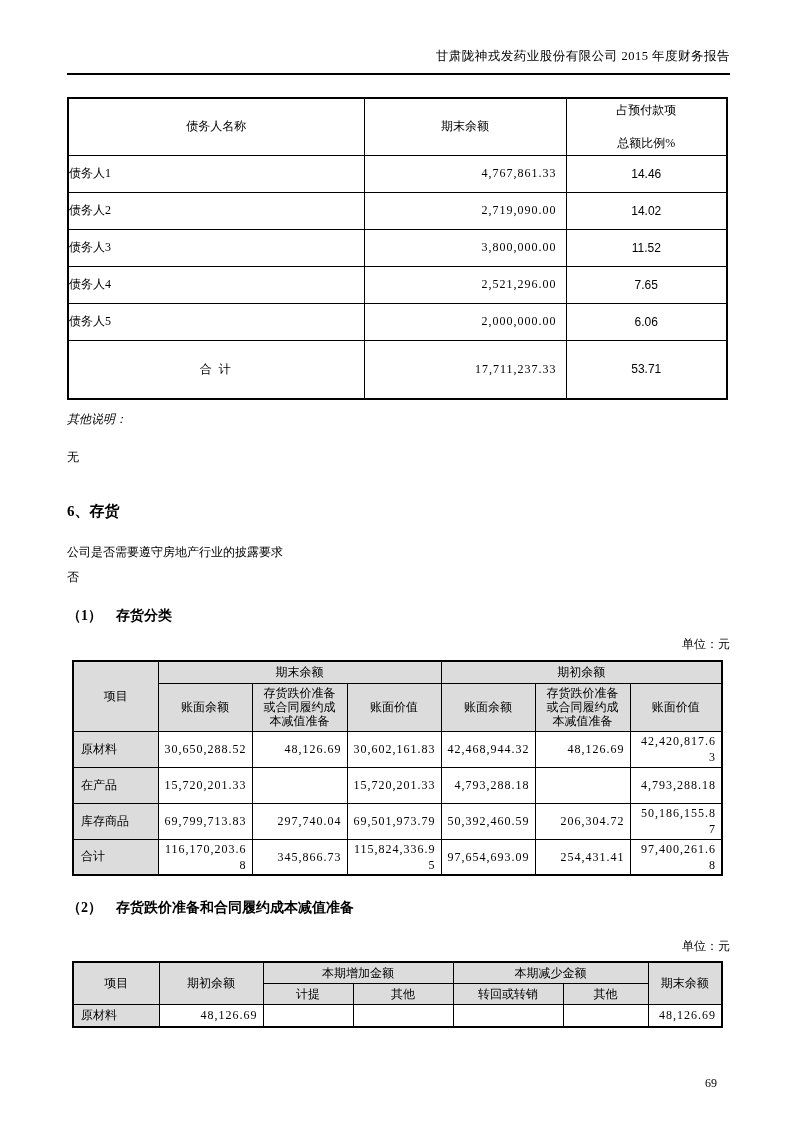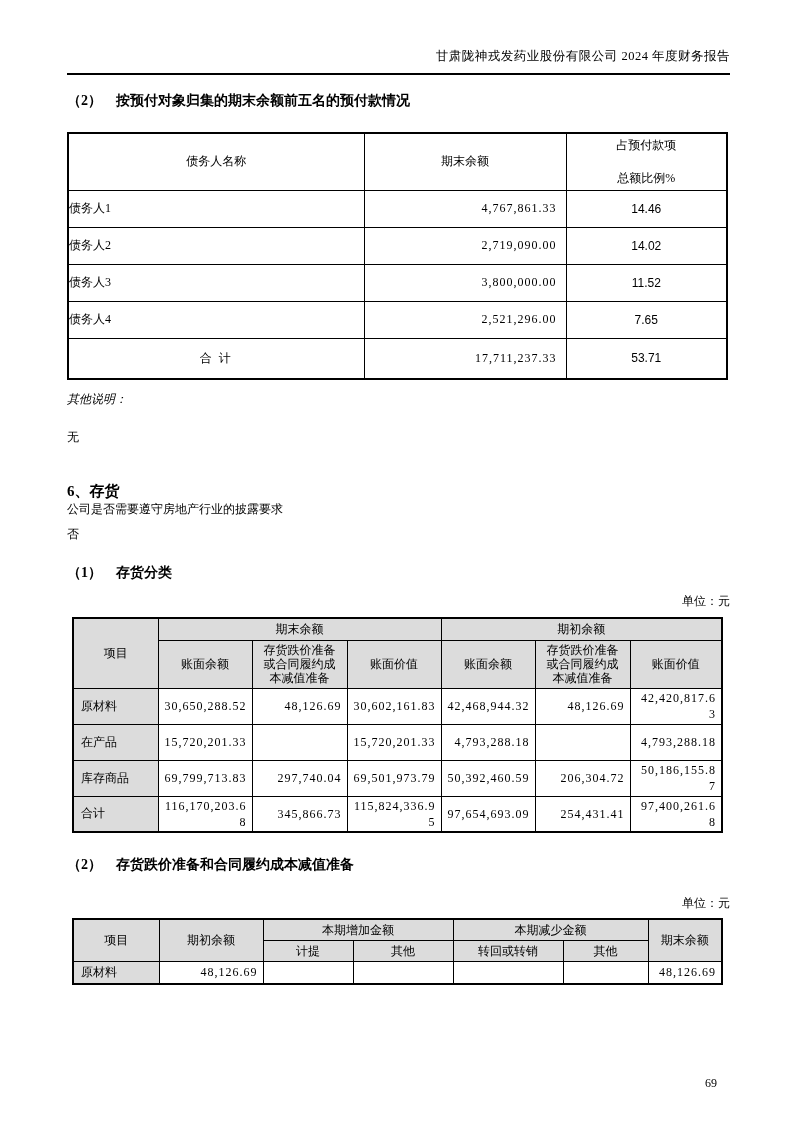--- a/index.html
+++ b/index.html
@@ -32,21 +32,21 @@
   }
   .big-heading {
     font-size: 15px;
     font-weight: bold;
   }
   .body-text { font-size: 12px; }
 
   .mt-note   { margin-top: 11px; font-style: italic; }
   .mt-none   { margin-top: 21px; }
   .mt-inv    { margin-top: 36px; }
-  .mt-quest  { }
+  .mt-quest  { margin-top: 23px; }
   .mt-answer { margin-top: 8px; }
   .mt-h1     { margin-top: 21px; }
   .mt-h2     { margin-top: 23px; }
 
   .unit-line {
     font-size: 12px;
     text-align: right;
     margin-top: 11px;
   }
   .unit-line.second { margin-top: 21px; }
@@ -71,21 +71,21 @@
     line-height: 16px;
   }
 
   
   .t1 { width: 659px; margin-top: 22px; }
   .t1 th { text-align: center; }
   .t1 .hdr-row { height: 57px; }
   .t1 .pct-stack { line-height: 16px; }
   .t1 .pct-gap { margin-top: 17px; font-family: Liberation Serif, serif; }
   .t1 tbody tr { height: 37px; }
-  .t1 tbody tr.total-row { height: 41px; }
+  .t1 tbody tr.total-row { height: 59px; }
   .t1 .name-cell { text-align: left; padding-left: 0; }
   .t1 .name-cell.center { text-align: center; padding-left: 0; letter-spacing: 2px; }
   .t1 .amt-cell { text-align: right; padding-right: 9px; letter-spacing: 1px; }
   .t1 .pct-cell {
     text-align: center;
     font-family: "Liberation Sans", sans-serif;
     font-size: 12px;
   }
 
   
@@ -111,24 +111,23 @@
     right: 76px;
     font-size: 12px;
   }
 </style>
 </head>
 <body>
 
 <div class="page">
 
   <div class="report-header">
-    <span>甘肃陇神戎发药业股份有限公司 2024 年度财务报告</span>
+    <span>甘肃陇神戎发药业股份有限公司 2015 年度财务报告</span>
   </div>
 
-  <div class="sec-heading">（2）　按预付对象归集的期末余额前五名的预付款情况</div>
 
   <table class="t1">
     <colgroup>
         <col style="width:296px">
         <col style="width:202px">
         <col style="width:161px">
       </colgroup>
     <thead>
       <tr class="hdr-row">
         <th>债务人名称</th>
@@ -152,20 +151,25 @@
       </tr>
       <tr>
         <td class="name-cell">债务人3</td>
         <td class="amt-cell">3,800,000.00</td>
         <td class="pct-cell">11.52</td>
       </tr>
       <tr>
         <td class="name-cell">债务人4</td>
         <td class="amt-cell">2,521,296.00</td>
         <td class="pct-cell">7.65</td>
+      </tr>
+      <tr>
+        <td class="name-cell">债务人5</td>
+        <td class="amt-cell">2,000,000.00</td>
+        <td class="pct-cell">6.06</td>
       </tr>
       <tr class="total-row">
         <td class="name-cell center">合 计</td>
         <td class="amt-cell">17,711,237.33</td>
         <td class="pct-cell">53.71</td>
       </tr>
     </tbody>
   </table>
 
   <div class="body-text mt-note">其他说明：</div>

